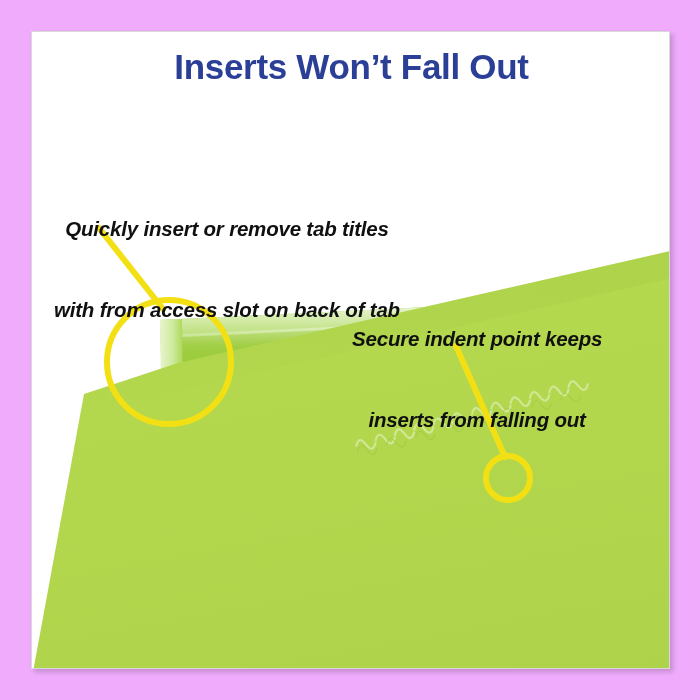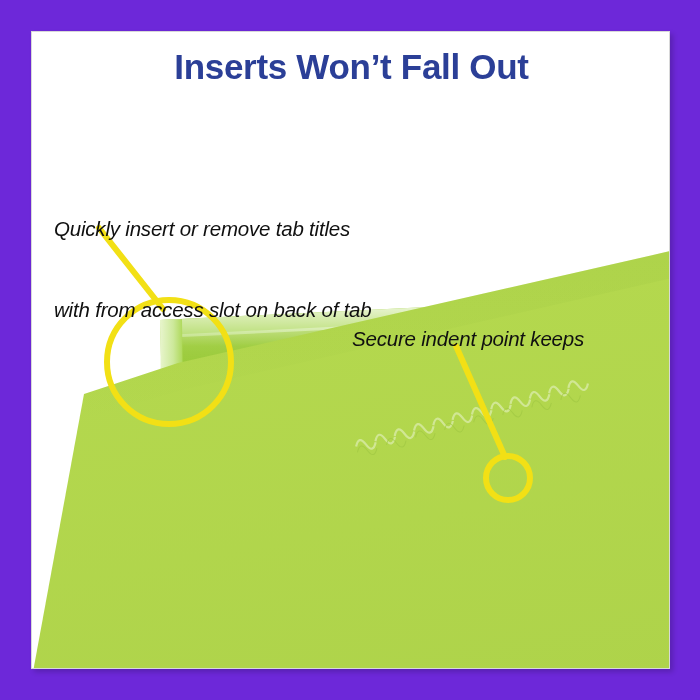--- a/index.html
+++ b/index.html
@@ -4,21 +4,21 @@
 <style>
   html, body {
     margin: 0;
     padding: 0;
     background: #ffffff;
   }
   #stage {
     position: relative;
     width: 700px;
     height: 700px;
-    background: #6d28d9;
+    background: #f0abfc;
     overflow: hidden;
     font-family: "Liberation Sans", sans-serif;
   }
   
   #card {
     position: absolute;
     left: 31px;
     top: 31px;
     width: 639px;
     height: 638px;
@@ -45,25 +45,26 @@
     font-size: 35px;
     font-weight: bold;
     letter-spacing: -0.3px;
     line-height: 1.1;
     white-space: nowrap;
   }
   .callout {
     position: absolute;
     color: #101010;
     font-style: italic;
-    font-weight: normal;
+    font-weight: bold;
     font-size: 20.5px;
     line-height: 1.33;
     letter-spacing: -0.2px;
     white-space: pre;
+    text-align: center;
   }
   #callout-left  { left: 22px;  top: 128px; }
   #callout-right { left: 320px; top: 238px; }
   svg.art { position: absolute; left: 0; top: 0; }
 </style>
 </head>
 <body>
 
 <div id="stage">
 
@@ -183,16 +184,17 @@
 
     <div id="headline">Inserts Won’t Fall Out</div>
 
     <div class="callout" id="callout-left">
       <div>Quickly insert or remove tab titles</div>
       <div>with from access slot on back of tab</div>
     </div>
 
     <div class="callout" id="callout-right">
       <div>Secure indent point keeps</div>
+      <div>inserts from falling out</div>
     </div>
 
   </div>
 </div>
 
 </body></html>

